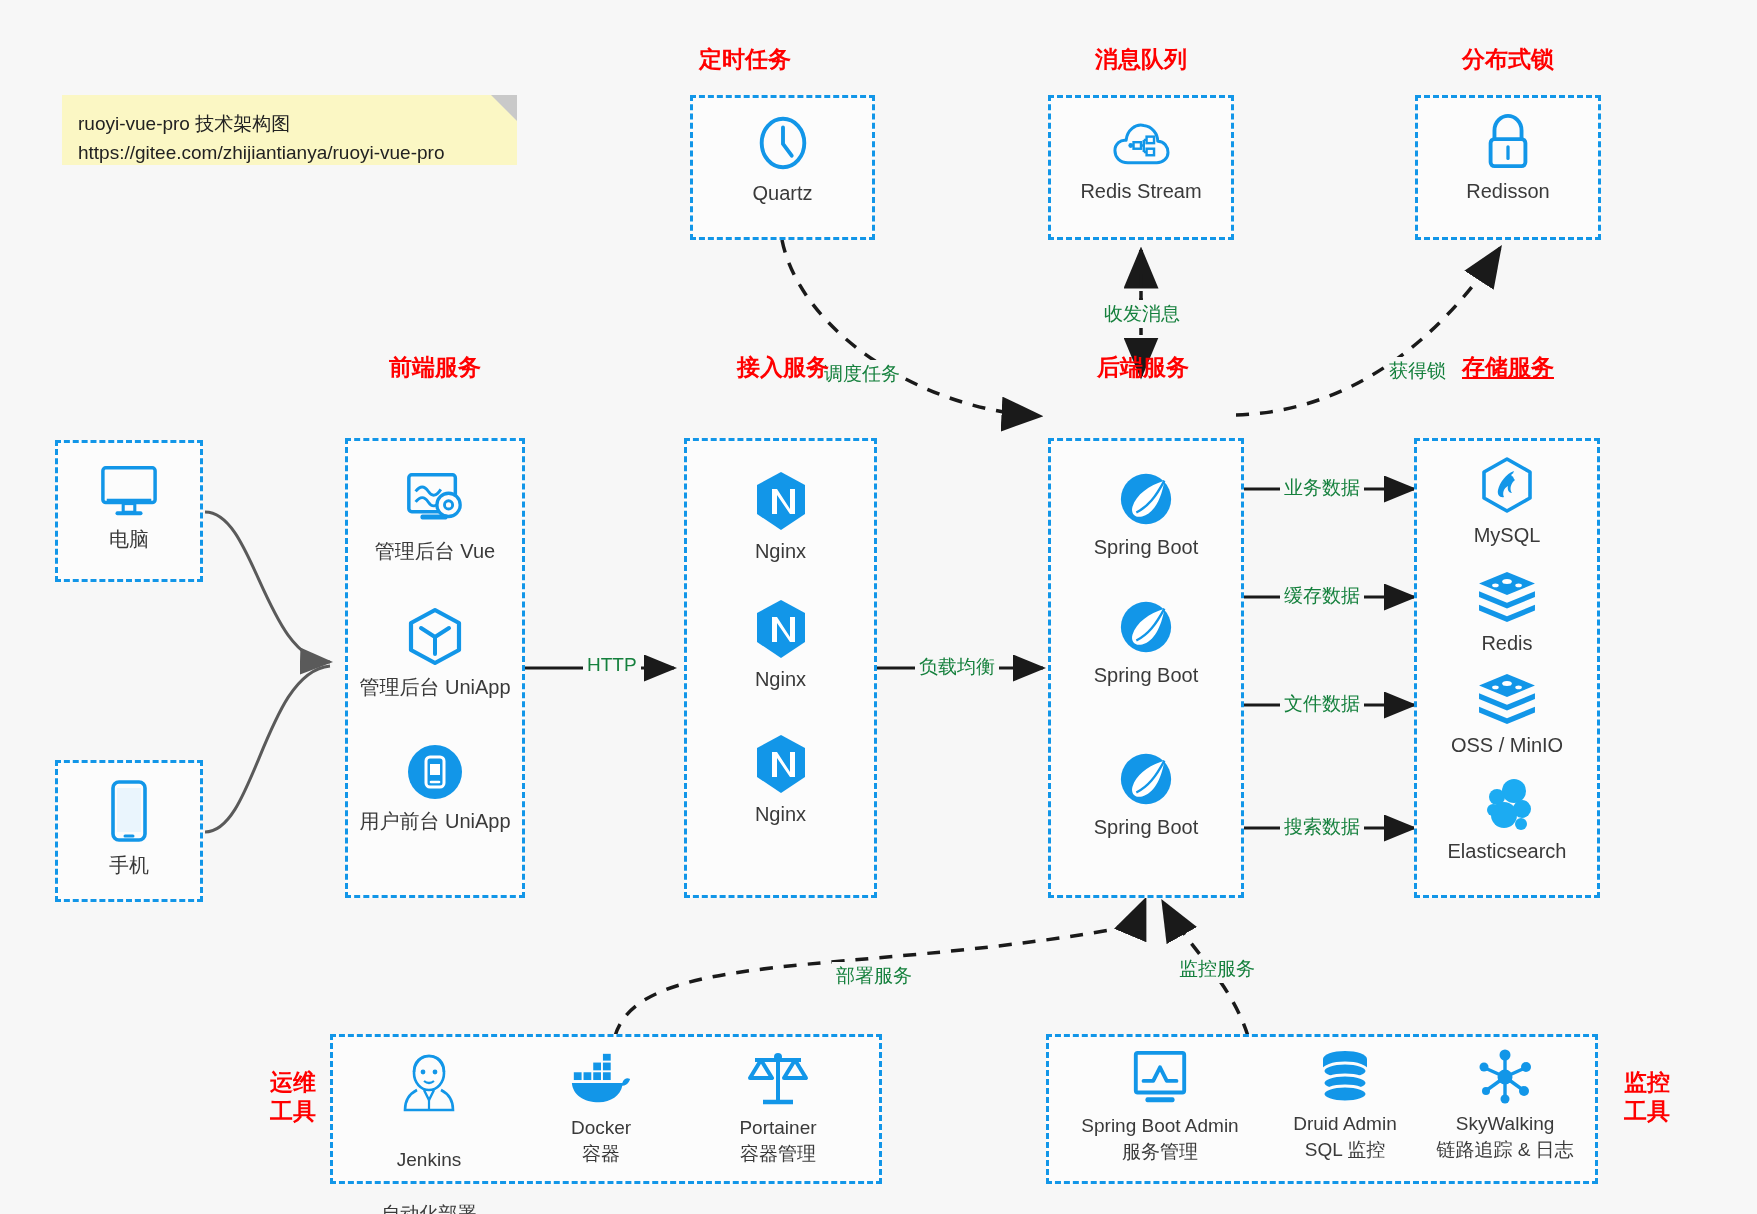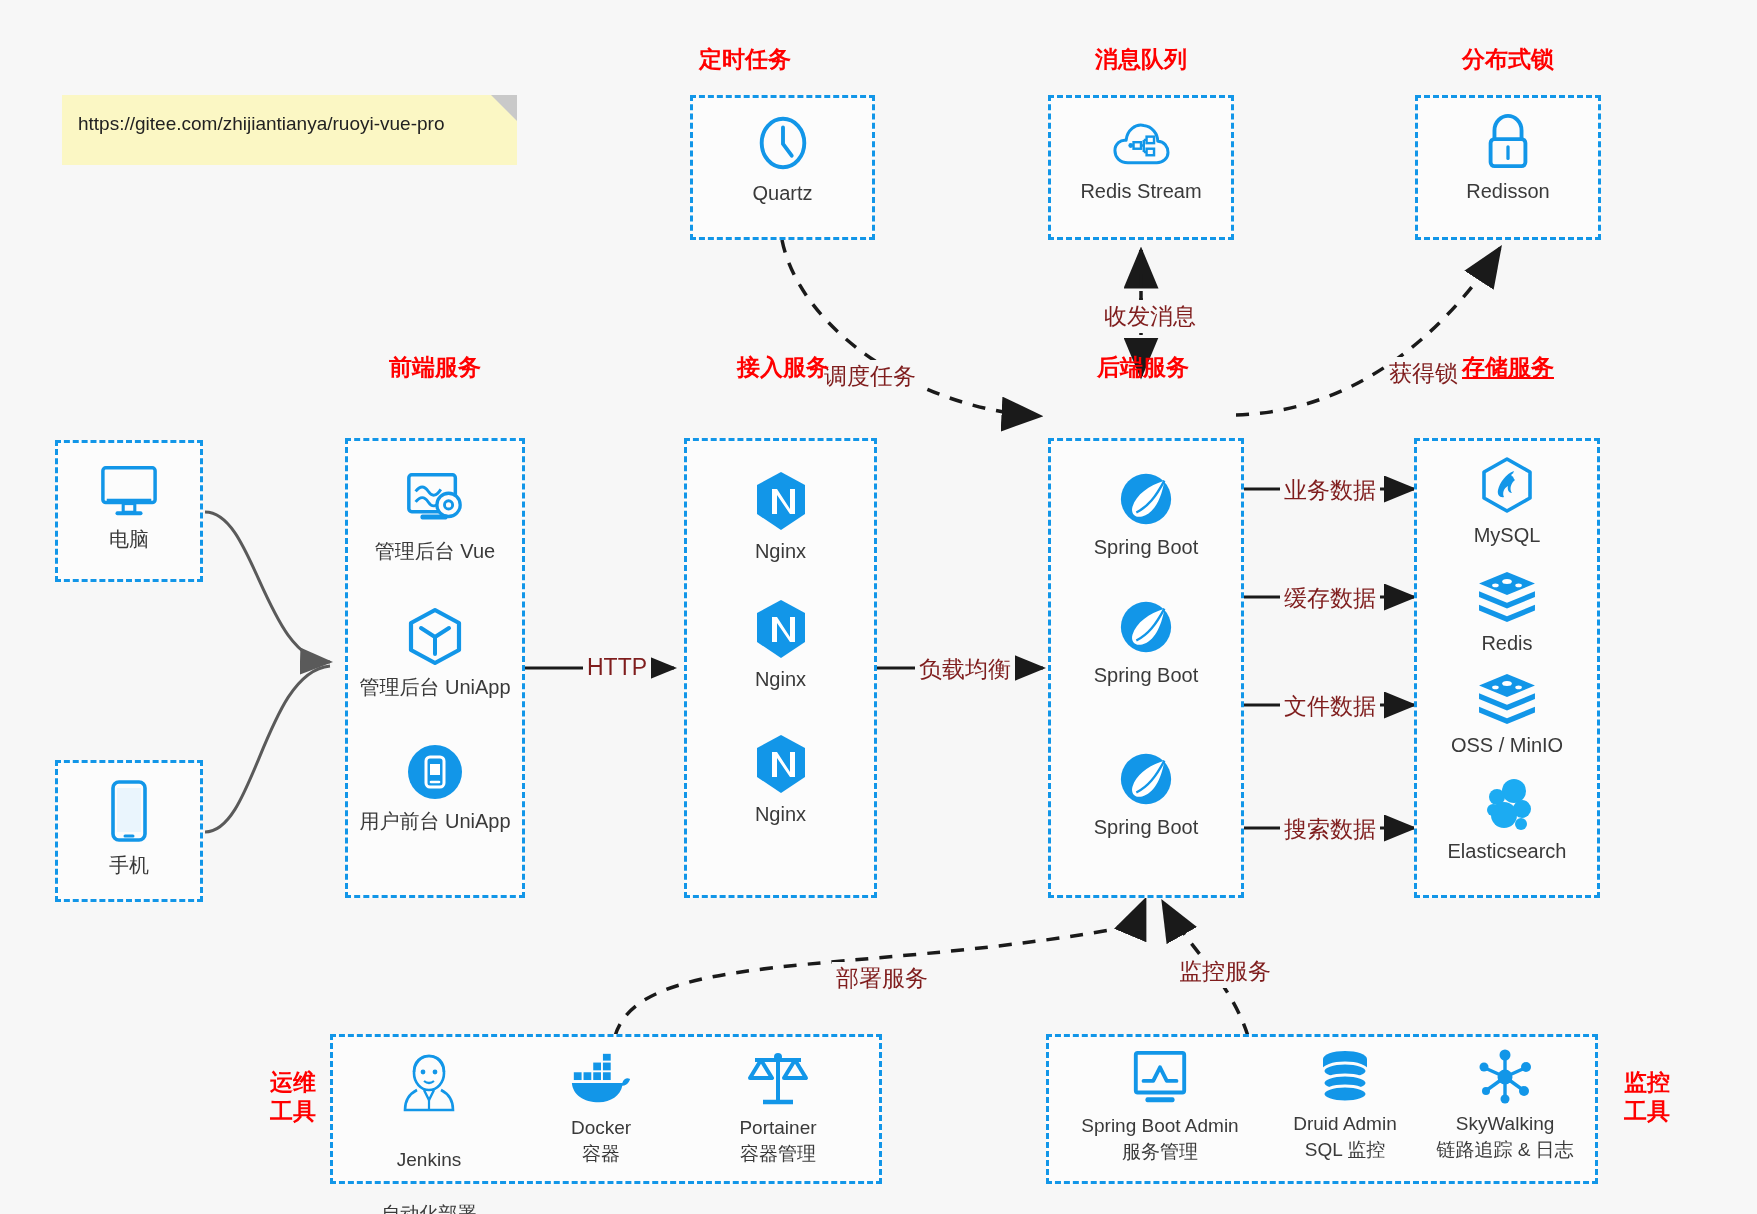--- a/index.html
+++ b/index.html
@@ -49,32 +49,33 @@
   .cell .lbl{
     font-size:20px;color:#3a3a3a;line-height:1.3;margin-top:6px;white-space:nowrap;
   }
   .cell .lbl2{
     font-size:19px;color:#3a3a3a;line-height:1.35;white-space:nowrap;
   }
   .ico{display:block;}
 
   
   .etext{
-    position:absolute;font-size:23px;color:#7f1d1d;
+    position:absolute;font-size:19px;color:#15803d;
     background:#f7f7f7;padding:1px 4px;white-space:nowrap;
   }
   svg.layer{position:absolute;left:0;top:0;width:1757px;height:1214px;pointer-events:none;}
 </style>
 </head>
 <body>
 
 <div id="stage">
 
   <div class="note">
     <div class="fold"></div>
+    <div>ruoyi-vue-pro 技术架构图</div>
     <div>https://gitee.com/zhijiantianya/ruoyi-vue-pro</div>
   </div>
 
   <svg class="layer">
     <defs>
       <marker id="ah" markerWidth="11" markerHeight="9" refX="10" refY="4.5" orient="auto">
         <path d="M0,0 L11,4.5 L0,9 z" fill="#1a1a1a"></path>
       </marker>
       <marker id="ahg" markerWidth="11" markerHeight="9" refX="10" refY="4.5" orient="auto">
         <path d="M0,0 L11,4.5 L0,9 z" fill="#5a5a5a"></path>

